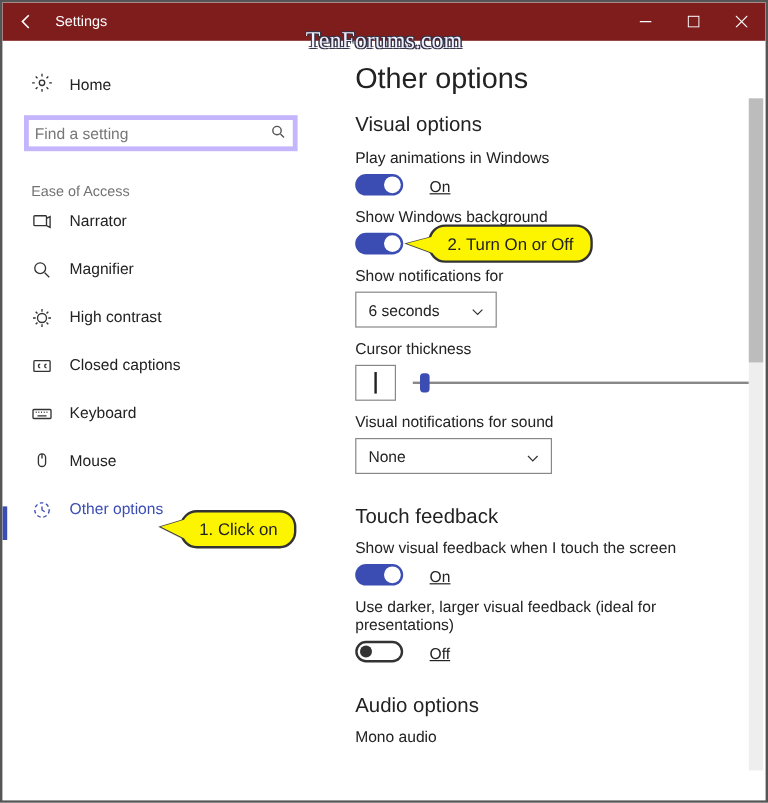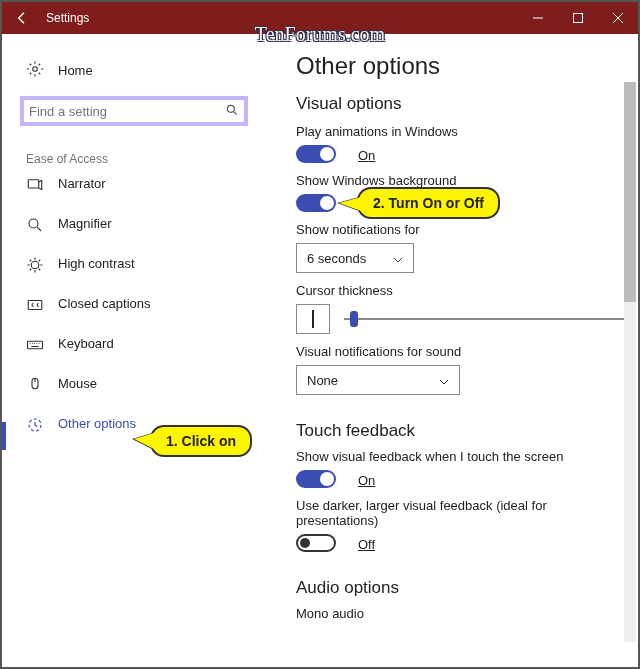--- a/index.html
+++ b/index.html
@@ -37,21 +37,21 @@
   .toggle.off::after { content:""; position:absolute; left:2px; top:2px; width:10px; height:10px; background:#333; border-radius:50%; }
   .select { display:inline-flex; align-items:center; justify-content:space-between; border:1px solid #888; height:30px; padding:0 10px; margin-top:6px; }
   .select .chev { margin-left: 14px; }
   .cursor-row { display:flex; align-items:center; gap:14px; margin-top:6px; }
   .cursor-box { width:34px; height:30px; border:1px solid #888; display:flex; align-items:center; justify-content:center; }
   .slider { position: relative; flex:1; height:20px; }
   .slider .track { position:absolute; left:0; right:0; top:9px; height:2px; background:#888; }
   .slider .thumb { position:absolute; left:6px; top:2px; width:8px; height:16px; background:#3b4db3; border-radius:3px; }
   .scrollbar { position:absolute; right:2px; top:48px; width:12px; height:560px; background:#eee; }
   .scrollbar .thumb { position:absolute; top:0; width:12px; height:220px; background:#bcbcbc; }
-  .callout { position:absolute; background:#fdf500; border:2px solid #333; border-radius:14px; padding:6px 14px; font-weight:bold; font-family:Arial; font-size:14px; white-space:nowrap; }
+  .callout { position:absolute; background:#fdf500; border:2px solid #333; border-radius:14px; padding:6px 14px; font-weight:normal; font-family:Arial; font-size:14px; white-space:nowrap; }
   .callout .tail { position:absolute; width:0; height:0; }
   .c1 { left:148px; top:423px; }
   .c1 .tail { left:-18px; top:6px; border-top:6px solid transparent; border-bottom:10px solid transparent; border-right:20px solid #fdf500; filter: drop-shadow(-2px 0 0 #333); }
   .c2 { left:355px; top:185px; }
   .c2 .tail { left:-20px; top:8px; border-top:6px solid transparent; border-bottom:8px solid transparent; border-right:22px solid #fdf500; filter: drop-shadow(-2px 0 0 #333); }
 </style>
 </head>
 <body>
 
 <div class="frame">

